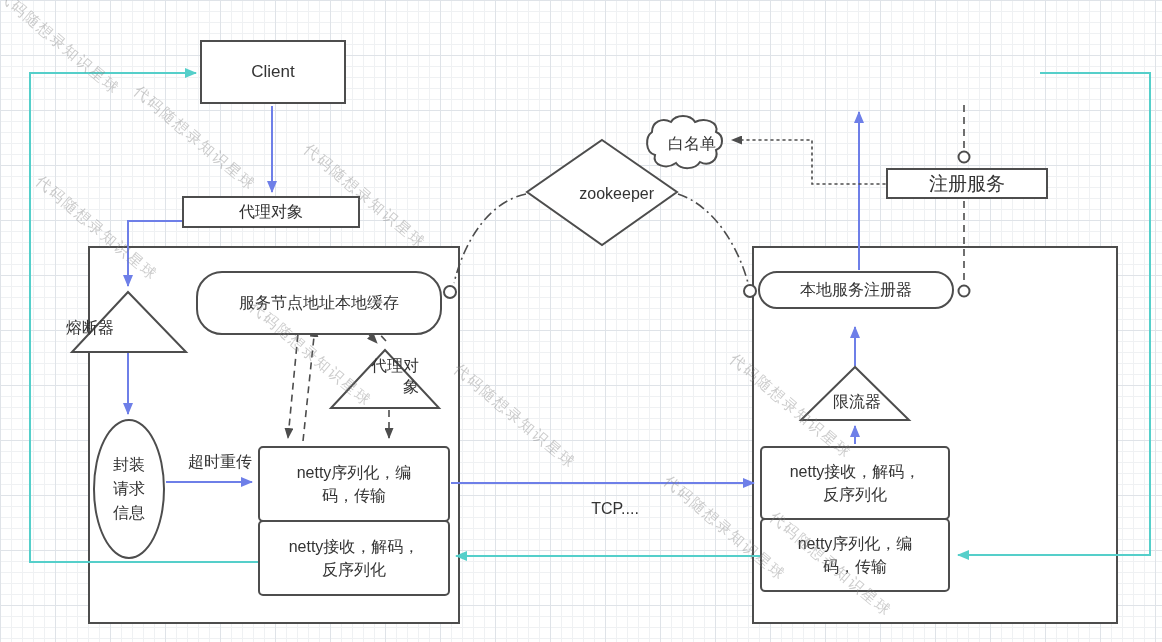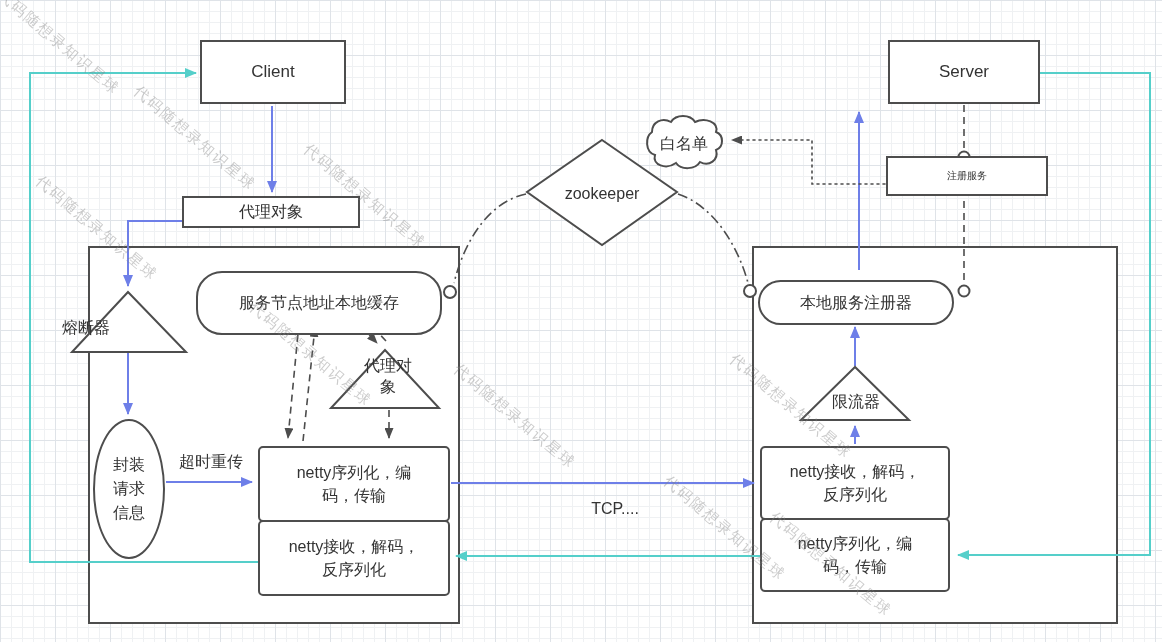--- a/index.html
+++ b/index.html
@@ -24,21 +24,21 @@
   .node {
     position:absolute; border:2px solid #4d4d4d; background:#fff;
     display:flex; align-items:center; justify-content:center;
     text-align:center; font-size:16px; line-height:1.45; color:#333;
   }
   .pill { border-radius:26px; }
   .soft { border-radius:5px; }
   .ellipse { border-radius:50%; line-height:1.5; }
 
   .lbl {
-    position:absolute; font-size:16px; color:#333; text-align:center;
+    position:absolute; font-size:16px; color:#333; text-align:right;
     line-height:1.2;
   }
 
   .wm {
     position:absolute; white-space:nowrap; pointer-events:none;
     font-size:15px; letter-spacing:2px; color:rgba(130,130,130,0.42);
     transform:rotate(40deg); transform-origin:0 0;
   }
 
   svg.wires { position:absolute; left:0; top:0; }
@@ -107,25 +107,24 @@
     <polygon class="shape" points="128,292 72,352 186,352"></polygon>
     <polygon class="shape" points="385,350 331,408 439,408"></polygon>
     <polygon class="shape" points="855,367 801,420 909,420"></polygon>
     <path class="shape" d="M652 132 C652 122 662 117 671 122 C676 114 690 114 695 122
              C705 117 719 122 716 132 C724 135 724 147 716 150
              C719 160 709 167 700 162 C695 170 681 170 676 163
              C666 170 652 165 655 155 C645 152 645 137 652 132 Z"></path>
   </svg>
 
   <div class="node" style="left:200px;top:40px;width:146px;height:64px;font-size:17px">Client</div>
-  <div class="node" style="left:888px;top:40px;width:152px;height:64px;font-size:17px">Server</div>
   <div class="node" style="left:182px;top:196px;width:178px;height:32px">代理对象</div>
-  <div class="node" style="left:886px;top:156px;width:162px;height:40px;font-size:10px">注册服务</div>
+  <div class="node" style="left:886px;top:168px;width:162px;height:31px;font-size:19px">注册服务</div>
   <div class="node pill" style="left:196px;top:271px;width:246px;height:64px">服务节点地址本地缓存</div>
-  <div class="node pill" style="left:758px;top:280px;width:196px;height:45px">本地服务注册器</div>
+  <div class="node pill" style="left:758px;top:271px;width:196px;height:38px">本地服务注册器</div>
   <div class="node ellipse" style="left:93px;top:419px;width:72px;height:140px;padding:0 14px">封装请求信息</div>
   <div class="node soft" style="left:258px;top:446px;width:192px;height:76px;padding:0 24px">netty序列化，编码，传输</div>
   <div class="node soft" style="left:258px;top:520px;width:192px;height:76px;padding:0 24px">netty接收，解码，反序列化</div>
   <div class="node soft" style="left:760px;top:446px;width:190px;height:74px;padding:0 24px">netty接收，解码，反序列化</div>
   <div class="node soft" style="left:760px;top:518px;width:190px;height:74px;padding:0 24px">netty序列化，编码，传输</div>
 
   <div class="lbl" style="left:550px;top:184px;width:104px">zookeeper</div>
   <div class="lbl" style="left:652px;top:134px;width:64px">白名单</div>
   <div class="lbl" style="left:58px;top:318px;width:56px">熔断器</div>
   <div class="lbl" style="left:357px;top:356px;width:62px;line-height:1.3">代理对象</div>

